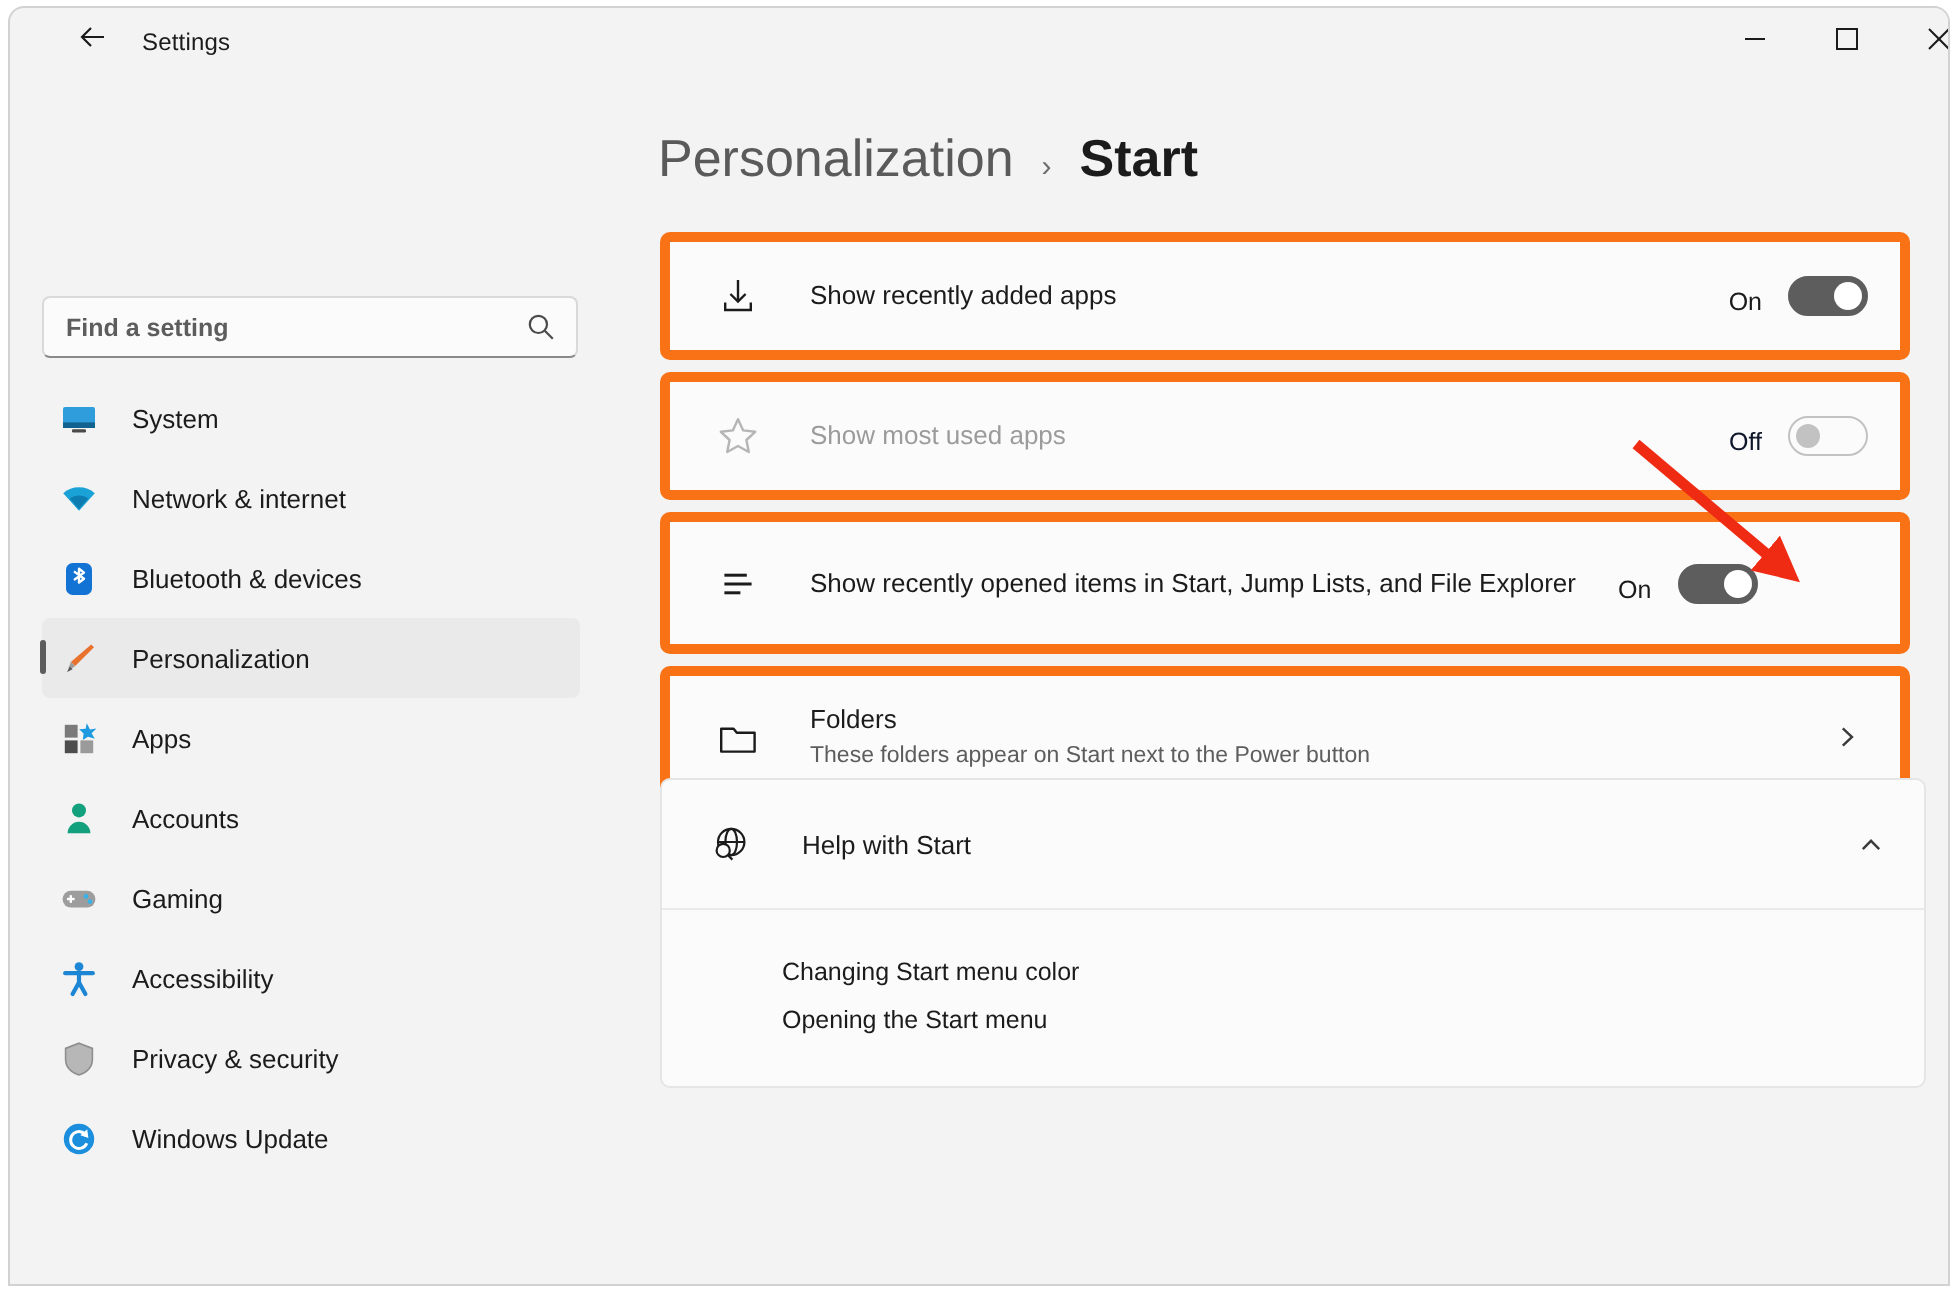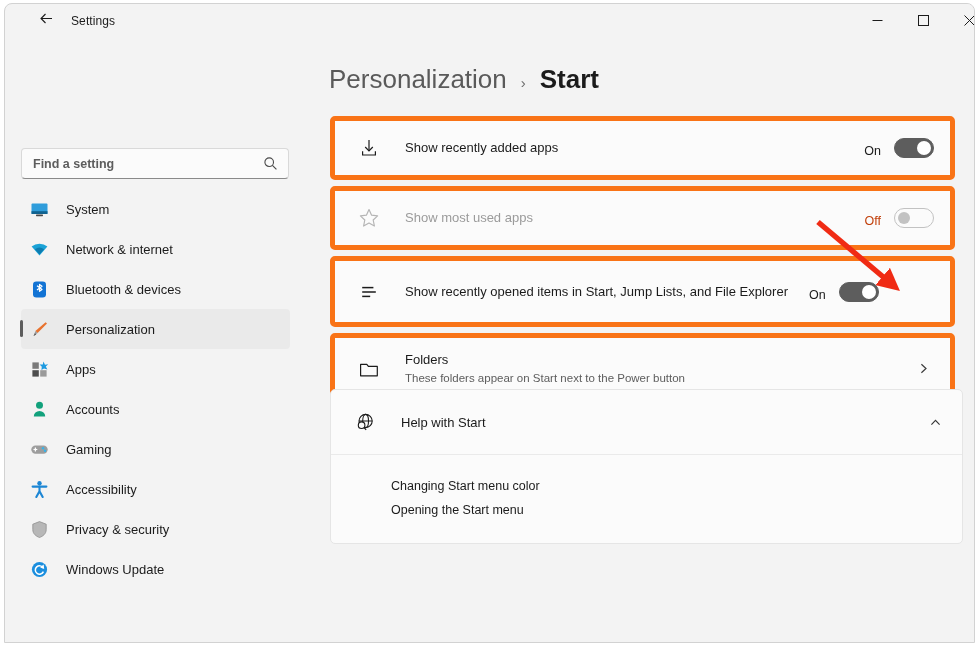--- a/index.html
+++ b/index.html
@@ -226,21 +226,21 @@
   .card-right {
     display: flex;
     align-items: flex-end;
     flex: 0 0 auto;
   }
   .toggle-label {
     font-size: 12.5px;
     color: #1b1b1b;
     margin-right: 13px;
   }
-  .card.disabled .toggle-label { color: #c2410c; }
+  .card.disabled .toggle-label { color: #0f172a; }
 
   .toggle {
     width: 40px; height: 20px;
     border-radius: 10px;
     position: relative;
     cursor: pointer;
     flex: 0 0 auto;
   }
   .toggle.on {
     background: #5d5d5d;

